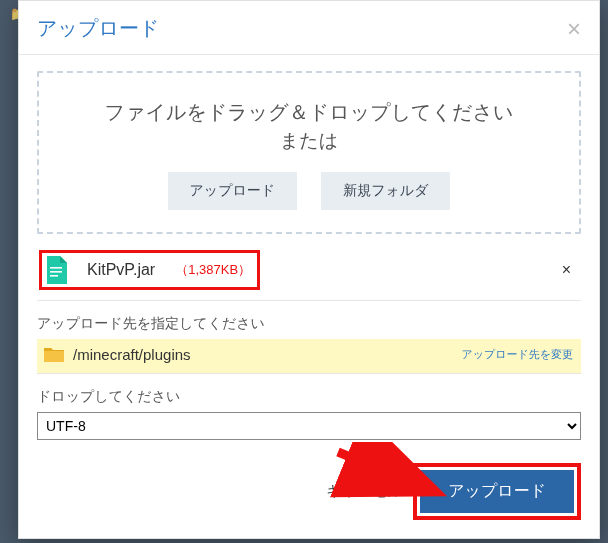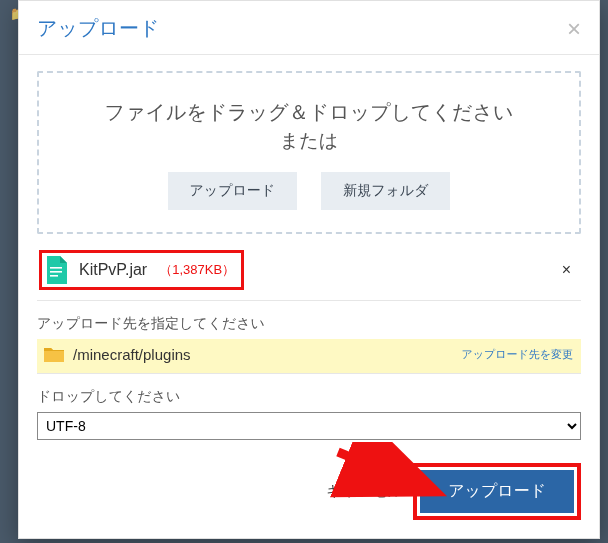--- a/index.html
+++ b/index.html
@@ -56,21 +56,21 @@
 
   .file-row {
     display: flex; align-items: center; justify-content: space-between;
     padding: 2px 4px 10px 2px;
     border-bottom: 1px solid #e6e6e6;
     margin-bottom: 14px;
   }
   .file-left { display: flex; align-items: center; gap: 8px; }
   .file-highlight {
     border: 3px solid #e11; padding: 3px 6px 3px 3px;
-    display: inline-flex; align-items: center; gap: 12px;
+    display: inline-flex; align-items: center; gap: 20px;
   }
   .file-icon {
     width: 22px; height: 28px; position: relative; flex-shrink: 0;
   }
   .file-icon svg { display: block; }
   .file-name { color: #333; font-size: 16px; }
   .file-size { color: #e11; font-size: 13px; }
   .file-remove { color: #333; font-size: 16px; cursor: pointer; padding: 2px 6px; background:none; border:none; }
 
   .section-label { color: #555; font-size: 14px; margin-bottom: 6px; }

